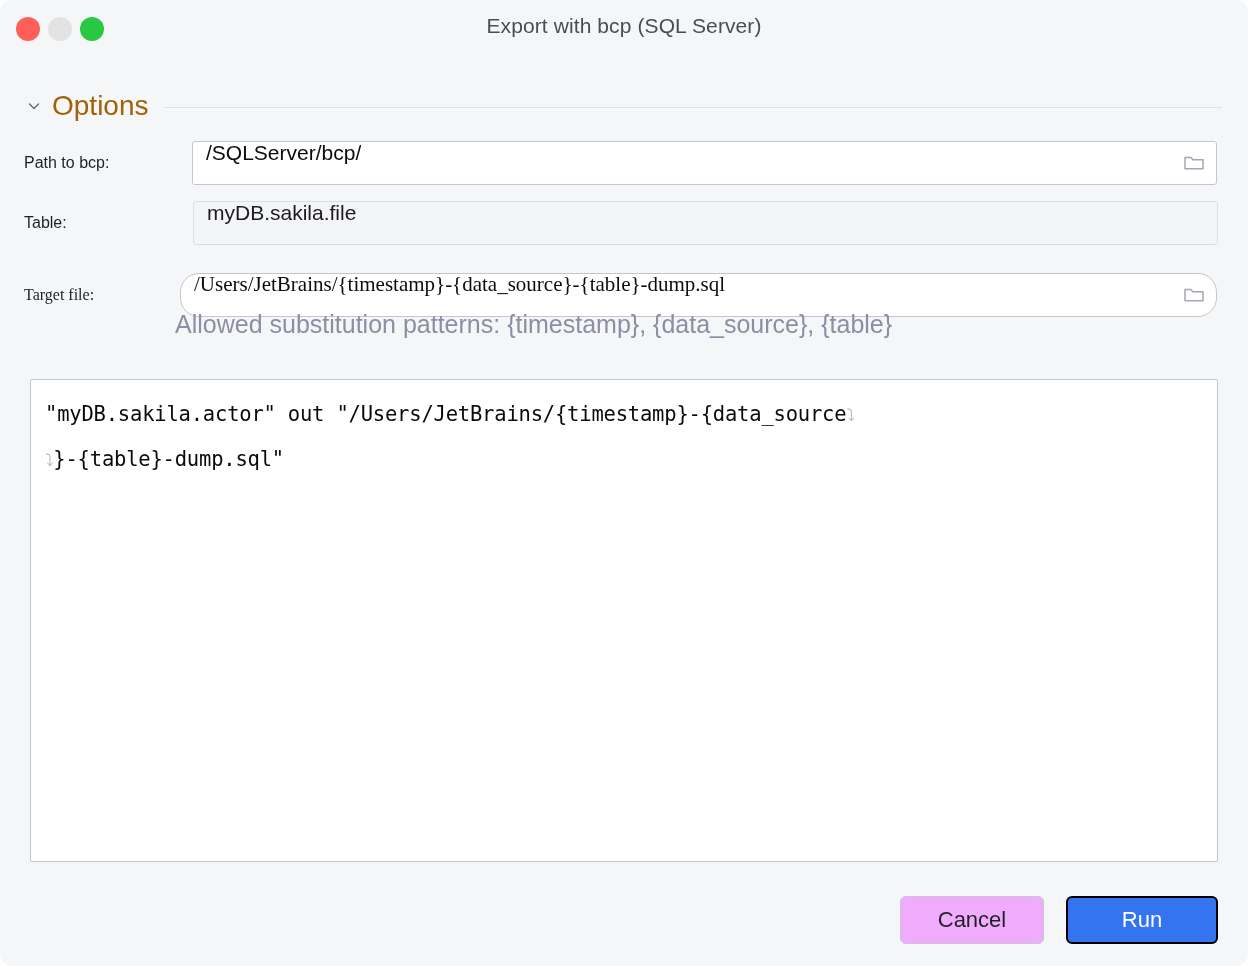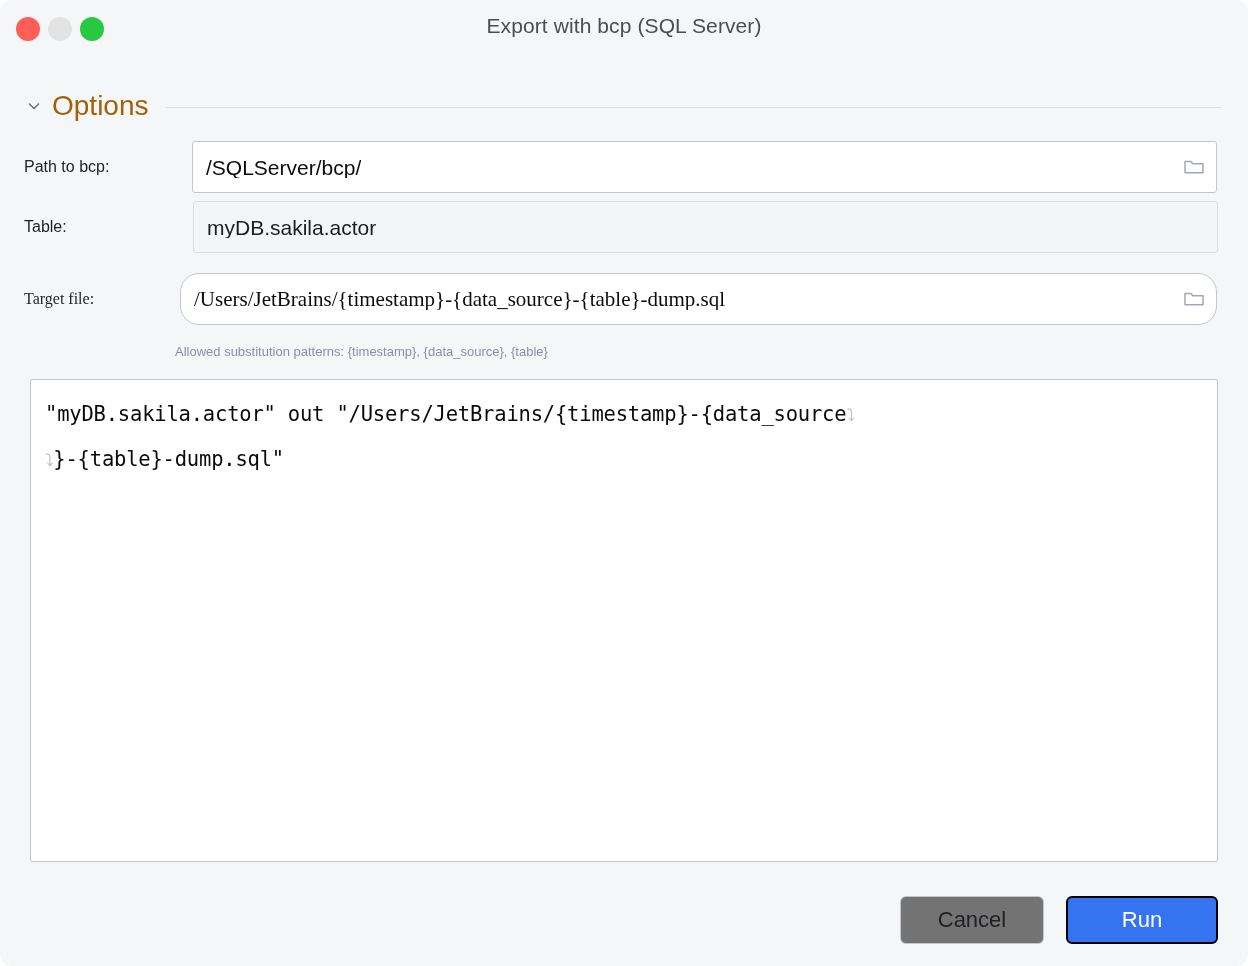--- a/index.html
+++ b/index.html
@@ -96,26 +96,25 @@
   }
   .row-label {
     font-size: 16px;
     color: #1f2023;
     white-space: nowrap;
   }
 
   .field {
     position: relative;
     box-sizing: border-box;
-    height: 52px;
+    height: 44px;
     border: 1px solid #c3c6d0;
     border-radius: 3px;
     background: #ffffff;
     display: flex;
-    align-items: center;
   }
   .field.readonly {
     background: #f4f5f7;
     border-color: #dcdee4;
   }
   .field-value {
     font-size: 21px;
     color: #0c0c0d;
     white-space: nowrap;
     overflow: hidden;
@@ -141,22 +140,22 @@
   #row-table .field { width: 1025px; }
   #row-target    { left: 24px; top: 273px; font-family: Liberation Serif, serif; }
   #row-target .field { width: 1037px; border-radius: 19px; }
 
   .label-path   { width: 168px; }
   .label-table  { width: 169px; }
   .label-target { width: 156px; }
 
   .hint {
     position: absolute;
-    left: 175px; top: 344px;
-    font-size: 13px;
+    left: 175px; top: 310px;
+    font-size: 25px;
     color: #8c8fa3;
     white-space: nowrap;
   }
 
   
   .code-area {
     position: absolute;
     left: 30px; top: 379px;
     width: 1188px;
     height: 483px;
@@ -196,21 +195,21 @@
     font-size: 22px;
     font-family: "Liberation Sans", sans-serif;
     display: flex;
     align-items: center;
     justify-content: center;
     cursor: default;
     padding: 0 26px;
   }
   .btn-cancel {
     min-width: 144px;
-    background: #737373;
+    background: #f0abfc;
     border: 1px solid #c4c7d0;
     color: #1f2023;
   }
   .btn-run {
     min-width: 152px;
     background: #3574f0;
     border: 2px solid #000000;
     color: #ffffff;
     text-align: center;
   }
@@ -243,21 +242,21 @@
       <span class="field-value">/SQLServer/bcp/</span>
       <svg class="folder-btn" viewBox="0 0 24 24">
         <path d="M3 6.5 h6 l1.8 2.2 H21 v9 H3 Z" fill="none" stroke="#a3a7b4" stroke-width="1.5" stroke-linejoin="round" stroke-linecap="round"></path>
       </svg>
     </div>
   </div>
 
   <div class="row" id="row-table">
     <span class="row-label label-table">Table:</span>
     <div class="field readonly">
-      <span class="field-value">myDB.sakila.actor</span>
+      <span class="field-value">myDB.sakila.file</span>
     </div>
   </div>
 
   <div class="row" id="row-target">
     <span class="row-label label-target">Target file:</span>
     <div class="field">
       <span class="field-value">/Users/JetBrains/{timestamp}-{data_source}-{table}-dump.sql</span>
       <svg class="folder-btn" viewBox="0 0 24 24">
         <path d="M3 6.5 h6 l1.8 2.2 H21 v9 H3 Z" fill="none" stroke="#a3a7b4" stroke-width="1.5" stroke-linejoin="round" stroke-linecap="round"></path>
       </svg>

